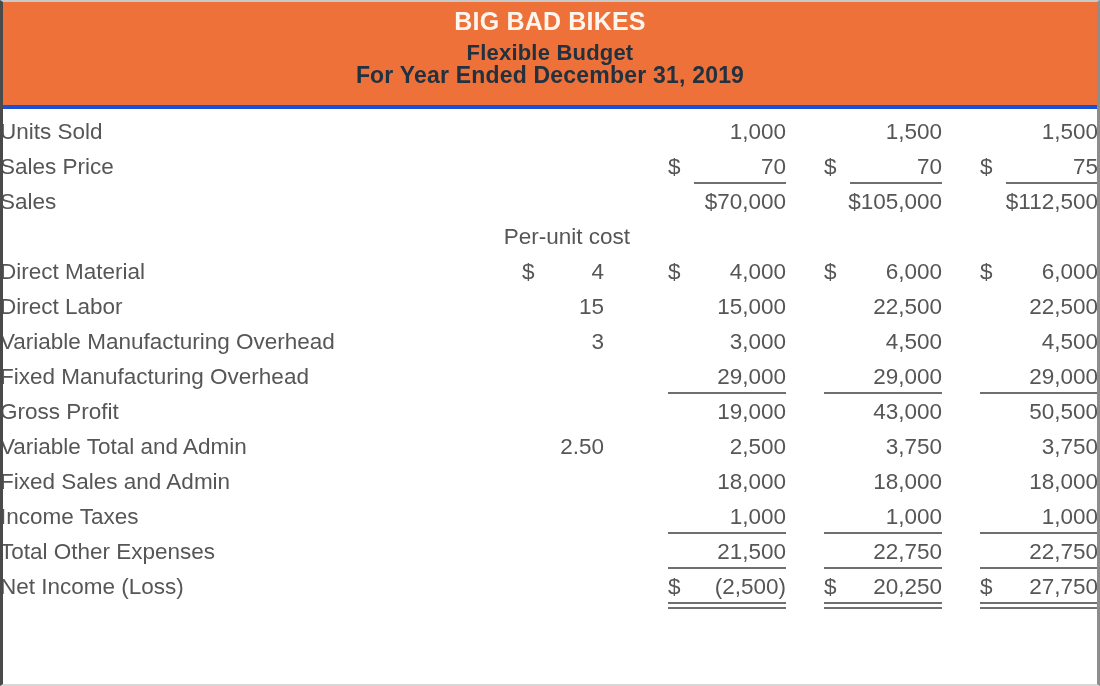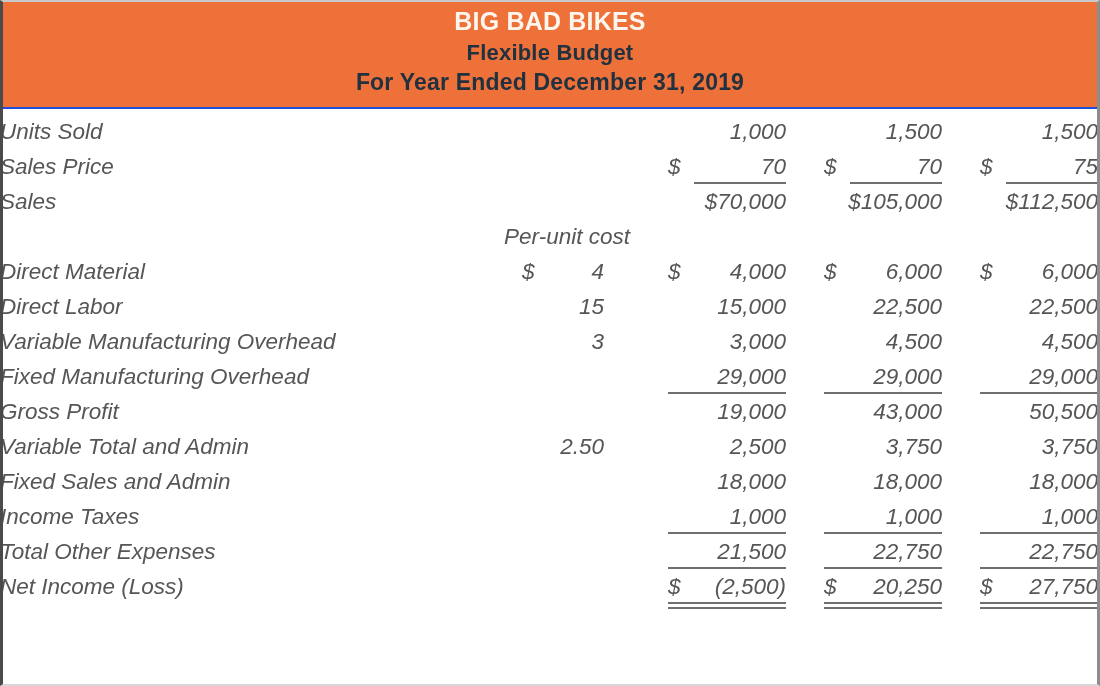--- a/index.html
+++ b/index.html
@@ -30,48 +30,46 @@
     border-top: 2px solid #c9c9c9;
     border-bottom: 2px solid #d7d7d7;
     pointer-events: none;
   }
   .header {
     background: #ee7139;
     height: 109px;
     box-sizing: border-box;
     padding-top: 9px;
     text-align: center;
-    border-bottom: 2px solid #1d4ed8;
+    border-bottom: 4px solid #1d4ed8;
   }
   .header .line {
     font-weight: bold;
     letter-spacing: 0.2px;
     line-height: 1.0;
   }
   .header .title1 {
     color: #fdf6ee;
     font-size: 25px;
     margin-bottom: 8px;
   }
   .header .title2 {
     color: #22313f;
     font-size: 22px;
-    margin-bottom: 7px;
   }
   .header .title3 {
     color: #22313f;
     font-size: 23px;
   }
 
   table.budget {
     width: 1085px;
     border-collapse: collapse;
     table-layout: fixed;
     margin-top: 6px;
-    font-style: italic;
   }
   table.budget td {
     font-size: 22.5px;
     color: #565656;
     padding: 0;
     line-height: 1.0;
     height: 35px;
     vertical-align: middle;
     white-space: nowrap;
   }

